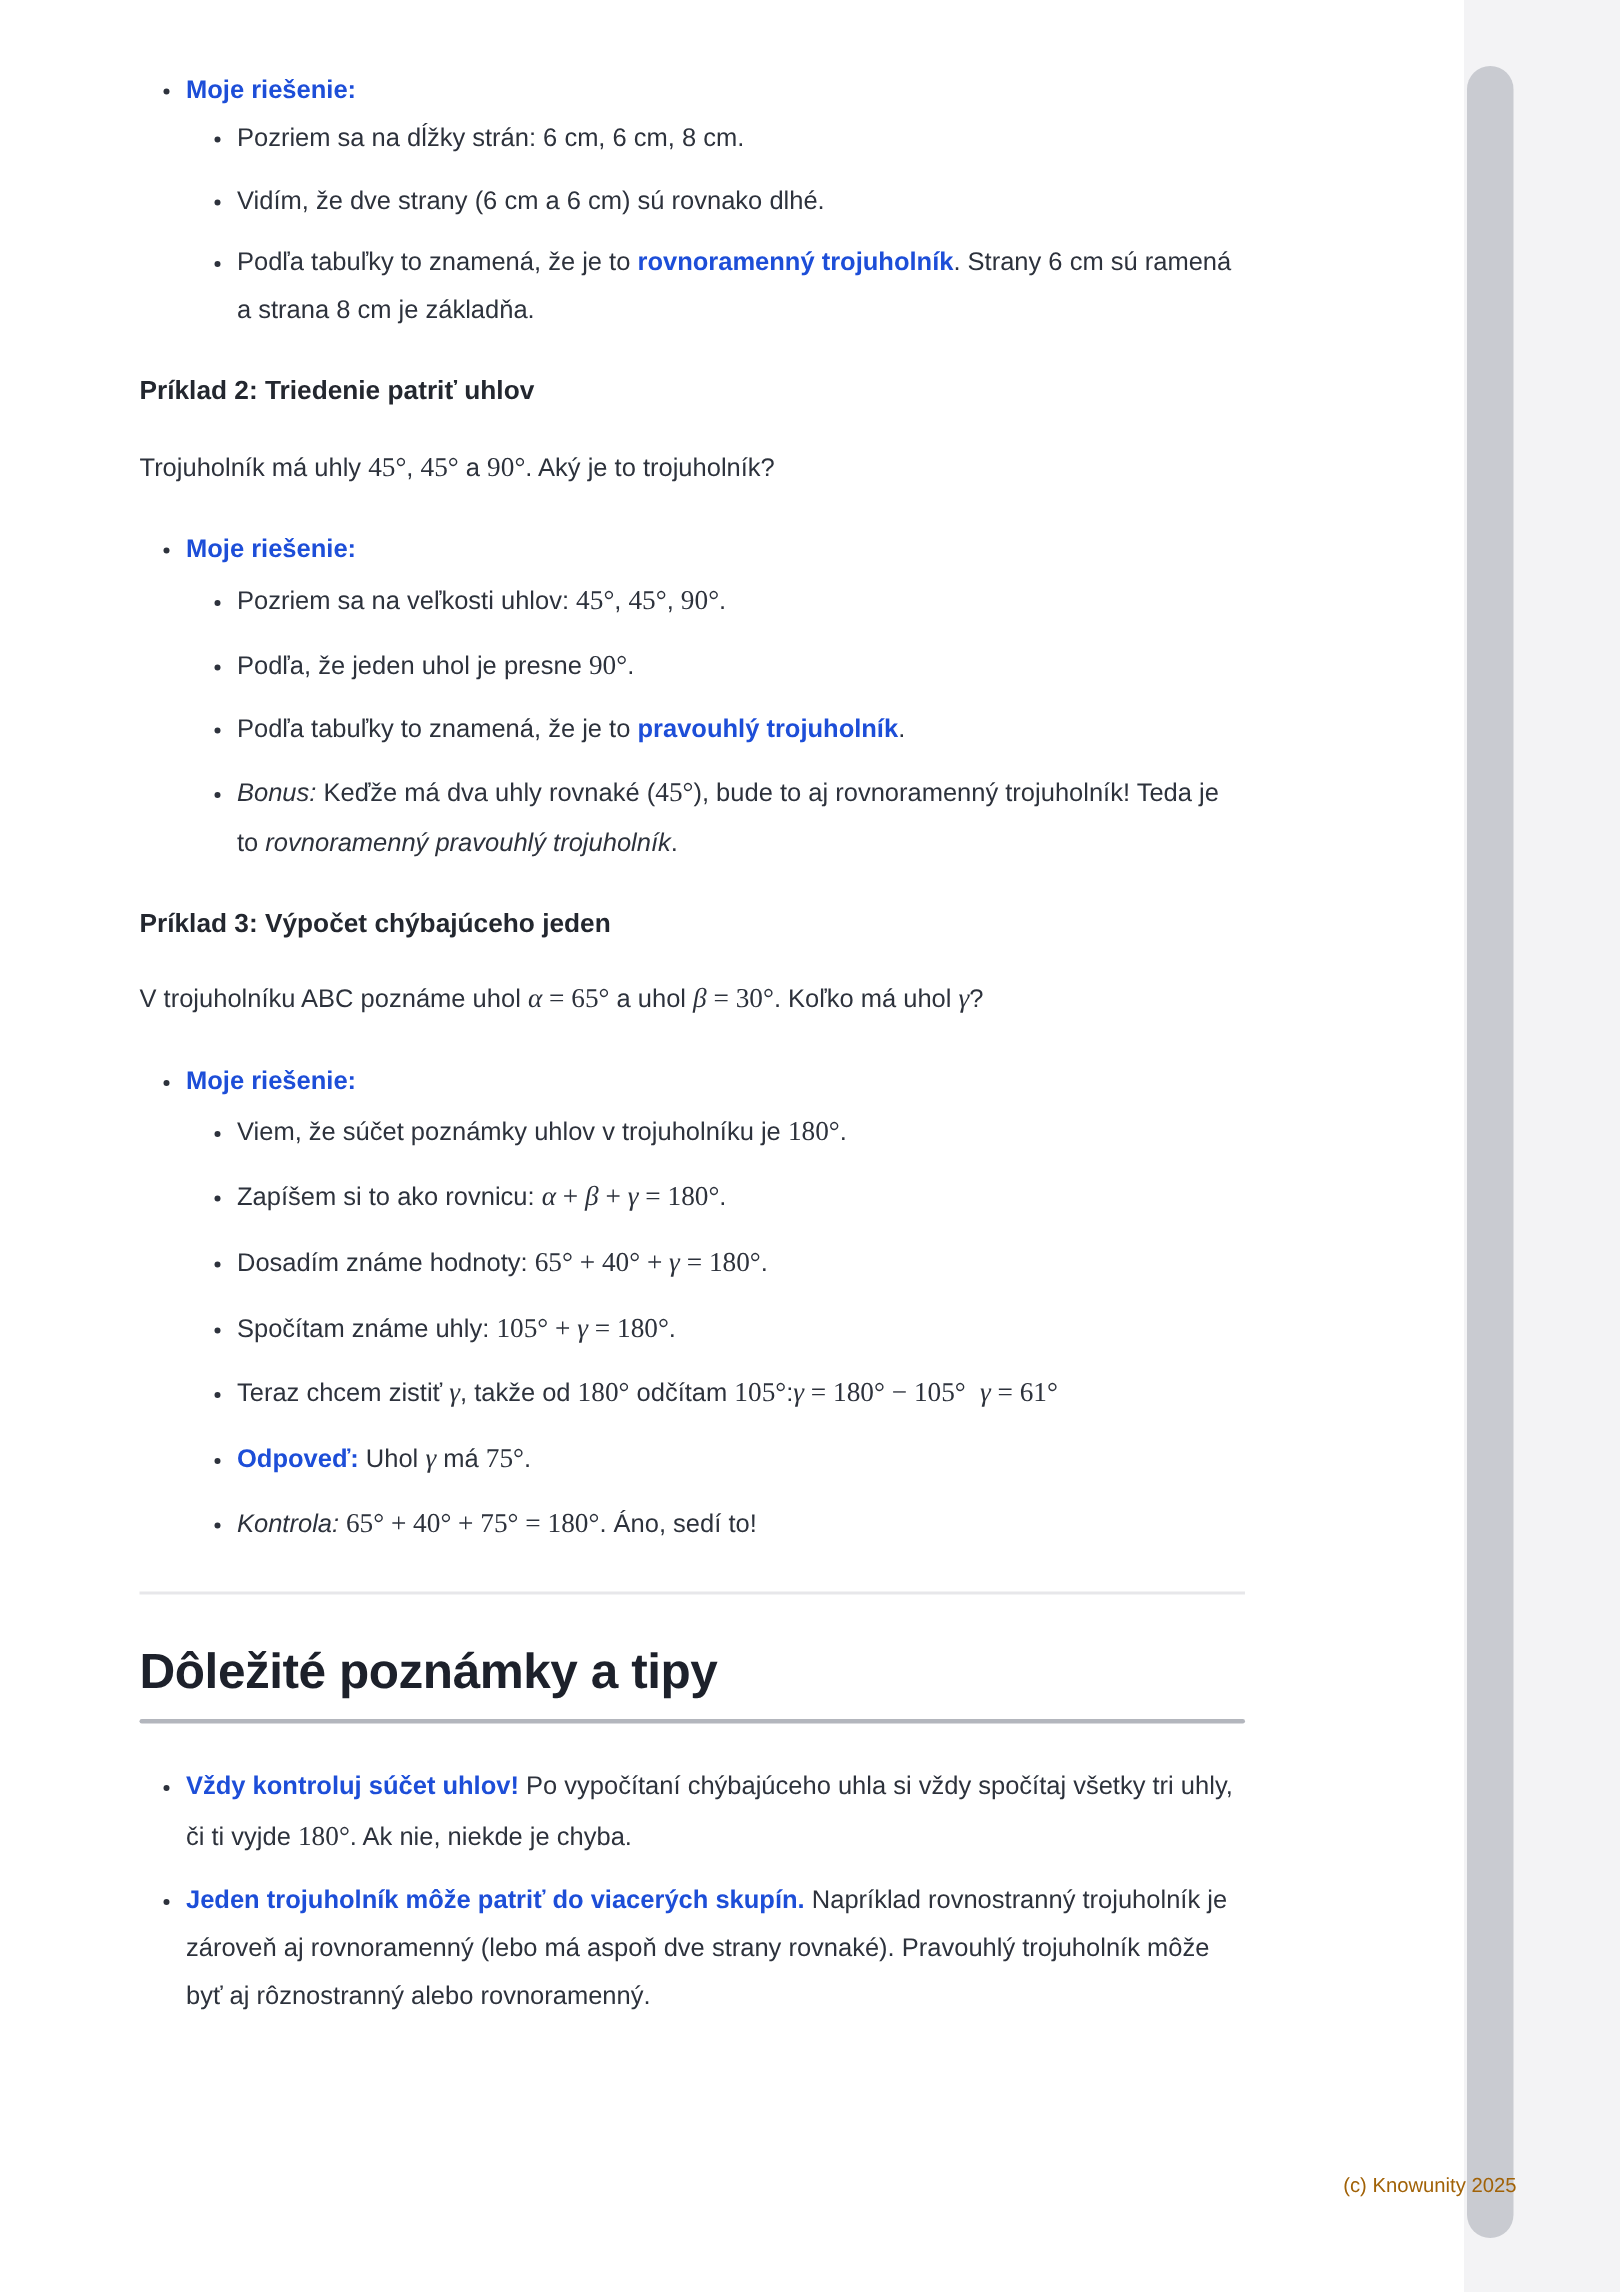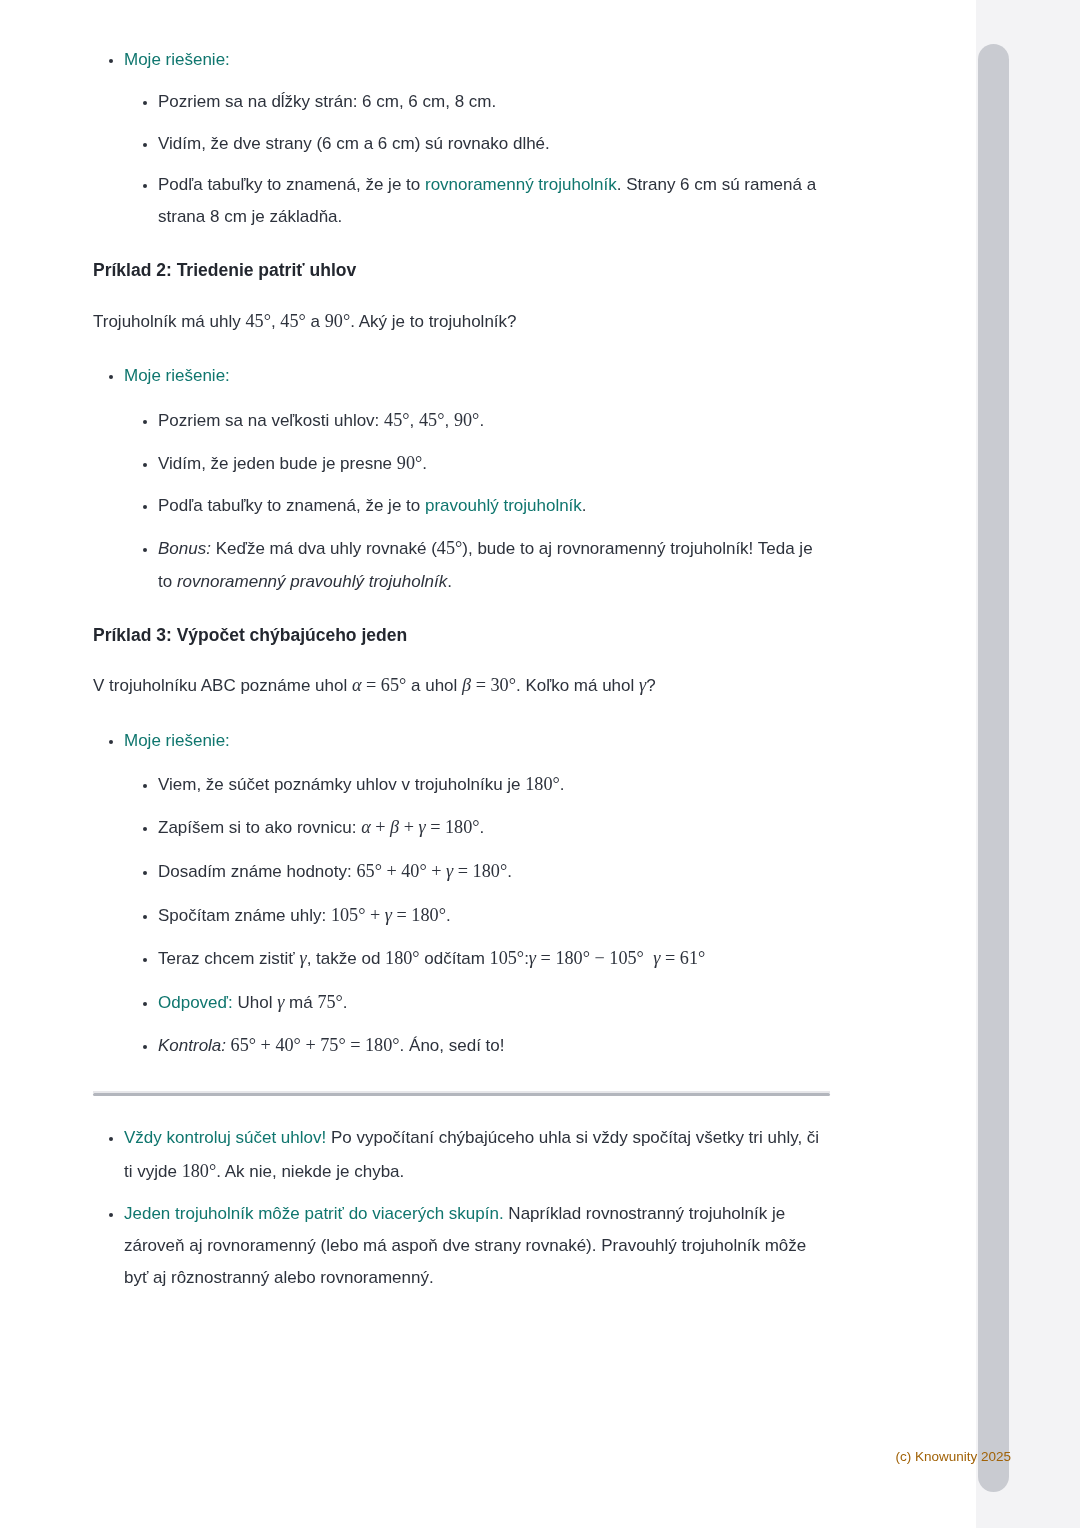--- a/index.html
+++ b/index.html
@@ -7,32 +7,32 @@
   body {
     background:#ffffff;
     font-family:"Liberation Sans","DejaVu Sans",sans-serif;
     font-size:17px;
     color:#2d323c;
     position:relative;
     overflow:hidden;
   }
   .content { position:absolute; left:93px; top:44px; width:737px; }
   ul { list-style:disc; padding-left:31px; }
-  ul ul { padding-left:34px; margin-top:10px; }
+  ul ul { padding-left:34px; margin-top:0; }
   li { margin-bottom:9px; line-height:1.9; }
   li::marker { font-size:0.85em; }
   p { line-height:1.9; margin:16px 0 22px; }
   h3 { font-size:17.5px; line-height:1.5; font-weight:700; color:#23272f; margin:24px 0 20px; }
   h1 { font-size:33px; line-height:1.25; font-weight:700; color:#1d212b; letter-spacing:-0.3px; margin:30px 0 12px; }
   .list-block { margin-bottom:14px; }
   .hr-light { border:none; height:2px; background:#e7e7ea; margin:28px 0 0; }
   .h1-rule { height:3px; background:#b3b6bd; border-radius:2px; margin:0 0 26px; }
   .m { font-family:"Liberation Serif","DejaVu Serif",serif; font-size:1.07em; }
   .v { font-family:"Liberation Serif","DejaVu Serif",serif; font-size:1.07em; font-style:italic; }
-  strong { font-weight:400; color:#0f766e; }
+  strong { font-weight:700; color:#1d4ed8; }
   em { font-style:italic; }
   .gutter { position:absolute; top:0; right:0; width:104px; height:100%; background:#f3f3f5; }
   .scroll-thumb { position:absolute; top:44px; right:71px; width:31px; height:1448px; background:#c9cbd1; border-radius:16px; }
   .footer { position:absolute; right:69px; bottom:64px; font-size:13.5px; color:#a16207; z-index:3; }
 </style>
 </head>
 <body>
 
 <div class="content">
 
@@ -46,21 +46,21 @@
     </li>
   </ul>
 
   <h3>Príklad 2: Triedenie patriť uhlov</h3>
   <p><span>Trojuholník má uhly </span><span class="m">45°</span><span>, </span><span class="m">45°</span><span> a </span><span class="m">90°</span><span>. Aký je to trojuholník?</span></p>
 
   <ul class="list-block">
     <li><strong>Moje riešenie:</strong>
       <ul>
         <li><span>Pozriem sa na veľkosti uhlov: </span><span class="m">45°</span><span>, </span><span class="m">45°</span><span>, </span><span class="m">90°</span><span>.</span></li>
-        <li><span>Vidím, že jeden bude je presne </span><span class="m">90°</span><span>.</span></li>
+        <li><span>Podľa, že jeden uhol je presne </span><span class="m">90°</span><span>.</span></li>
         <li><span>Podľa tabuľky to znamená, že je to </span><strong>pravouhlý trojuholník</strong><span>.</span></li>
         <li><em>Bonus:</em><span> Keďže má dva uhly rovnaké (</span><span class="m">45°</span><span>), bude to aj rovnoramenný trojuholník! Teda je to </span><em>rovnoramenný pravouhlý trojuholník</em><span>.</span></li>
       </ul>
     </li>
   </ul>
 
   <h3>Príklad 3: Výpočet chýbajúceho jeden</h3>
   <p><span>V trojuholníku ABC poznáme uhol </span><span class="v">α</span><span class="m"> = 65°</span><span> a uhol </span><span class="v">β</span><span class="m"> = 30°</span><span>. Koľko má uhol </span><span class="v">γ</span><span>?</span></p>
 
   <ul class="list-block">
@@ -72,20 +72,21 @@
         <li><span>Spočítam známe uhly: </span><span class="m">105° + </span><span class="v">γ</span><span class="m"> = 180°</span><span>.</span></li>
         <li><span>Teraz chcem zistiť </span><span class="v">γ</span><span>, takže od </span><span class="m">180°</span><span> odčítam </span><span class="m">105°</span><span>:</span><span class="v">γ</span><span class="m"> = 180° − 105°</span><span>&nbsp;&nbsp;</span><span class="v">γ</span><span class="m"> = 61°</span></li>
         <li><strong>Odpoveď:</strong><span> Uhol </span><span class="v">γ</span><span> má </span><span class="m">75°</span><span>.</span></li>
         <li><em>Kontrola:</em><span class="m"> 65° + 40° + 75° = 180°</span><span>. Áno, sedí to!</span></li>
       </ul>
     </li>
   </ul>
 
   <hr class="hr-light">
 
+  <h1>Dôležité poznámky a tipy</h1>
   <div class="h1-rule"></div>
 
   <ul class="list-block">
     <li><strong>Vždy kontroluj súčet uhlov!</strong><span> Po vypočítaní chýbajúceho uhla si vždy spočítaj všetky tri uhly, či ti vyjde </span><span class="m">180°</span><span>. Ak nie, niekde je chyba.</span></li>
     <li><strong>Jeden trojuholník môže patriť do viacerých skupín.</strong><span> Napríklad rovnostranný trojuholník je zároveň aj rovnoramenný (lebo má aspoň dve strany rovnaké). Pravouhlý trojuholník môže byť aj rôznostranný alebo rovnoramenný.</span></li>
   </ul>
 
 </div>
 
 <div class="gutter"></div>

